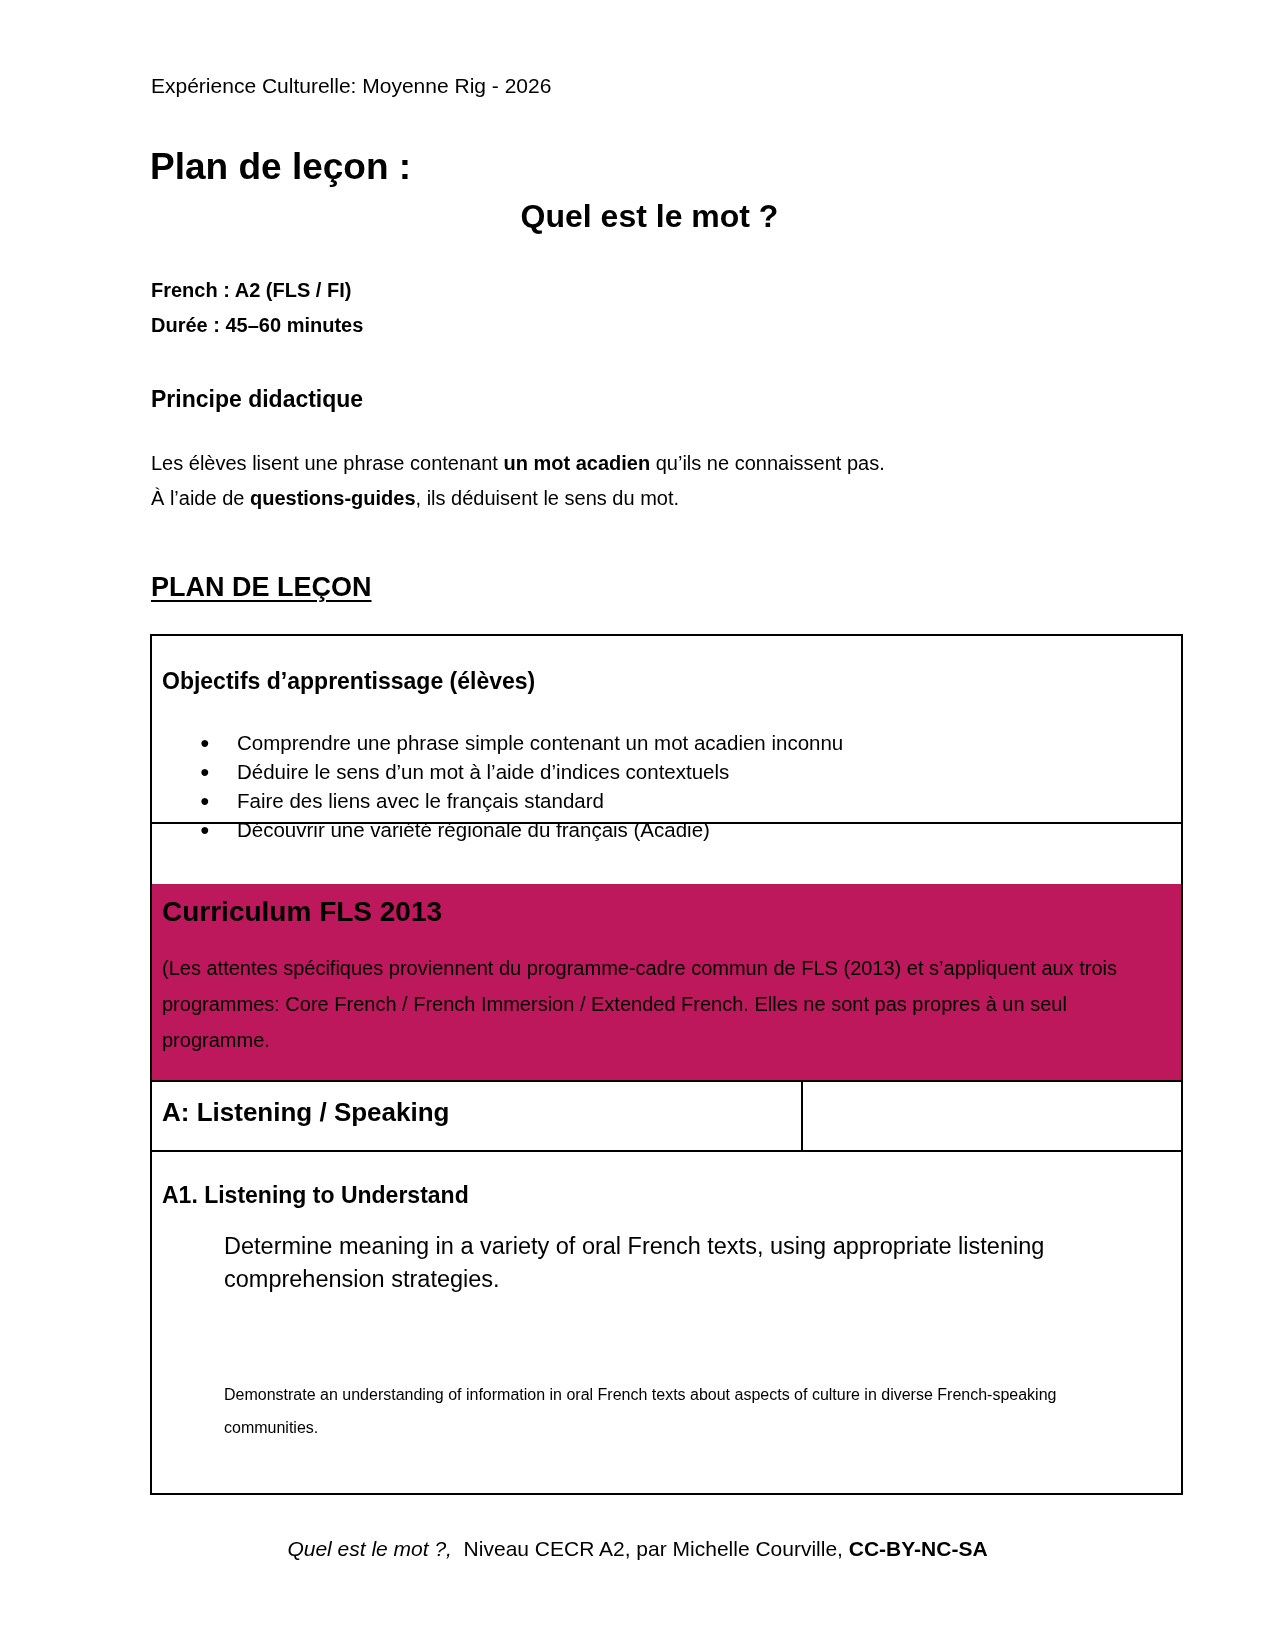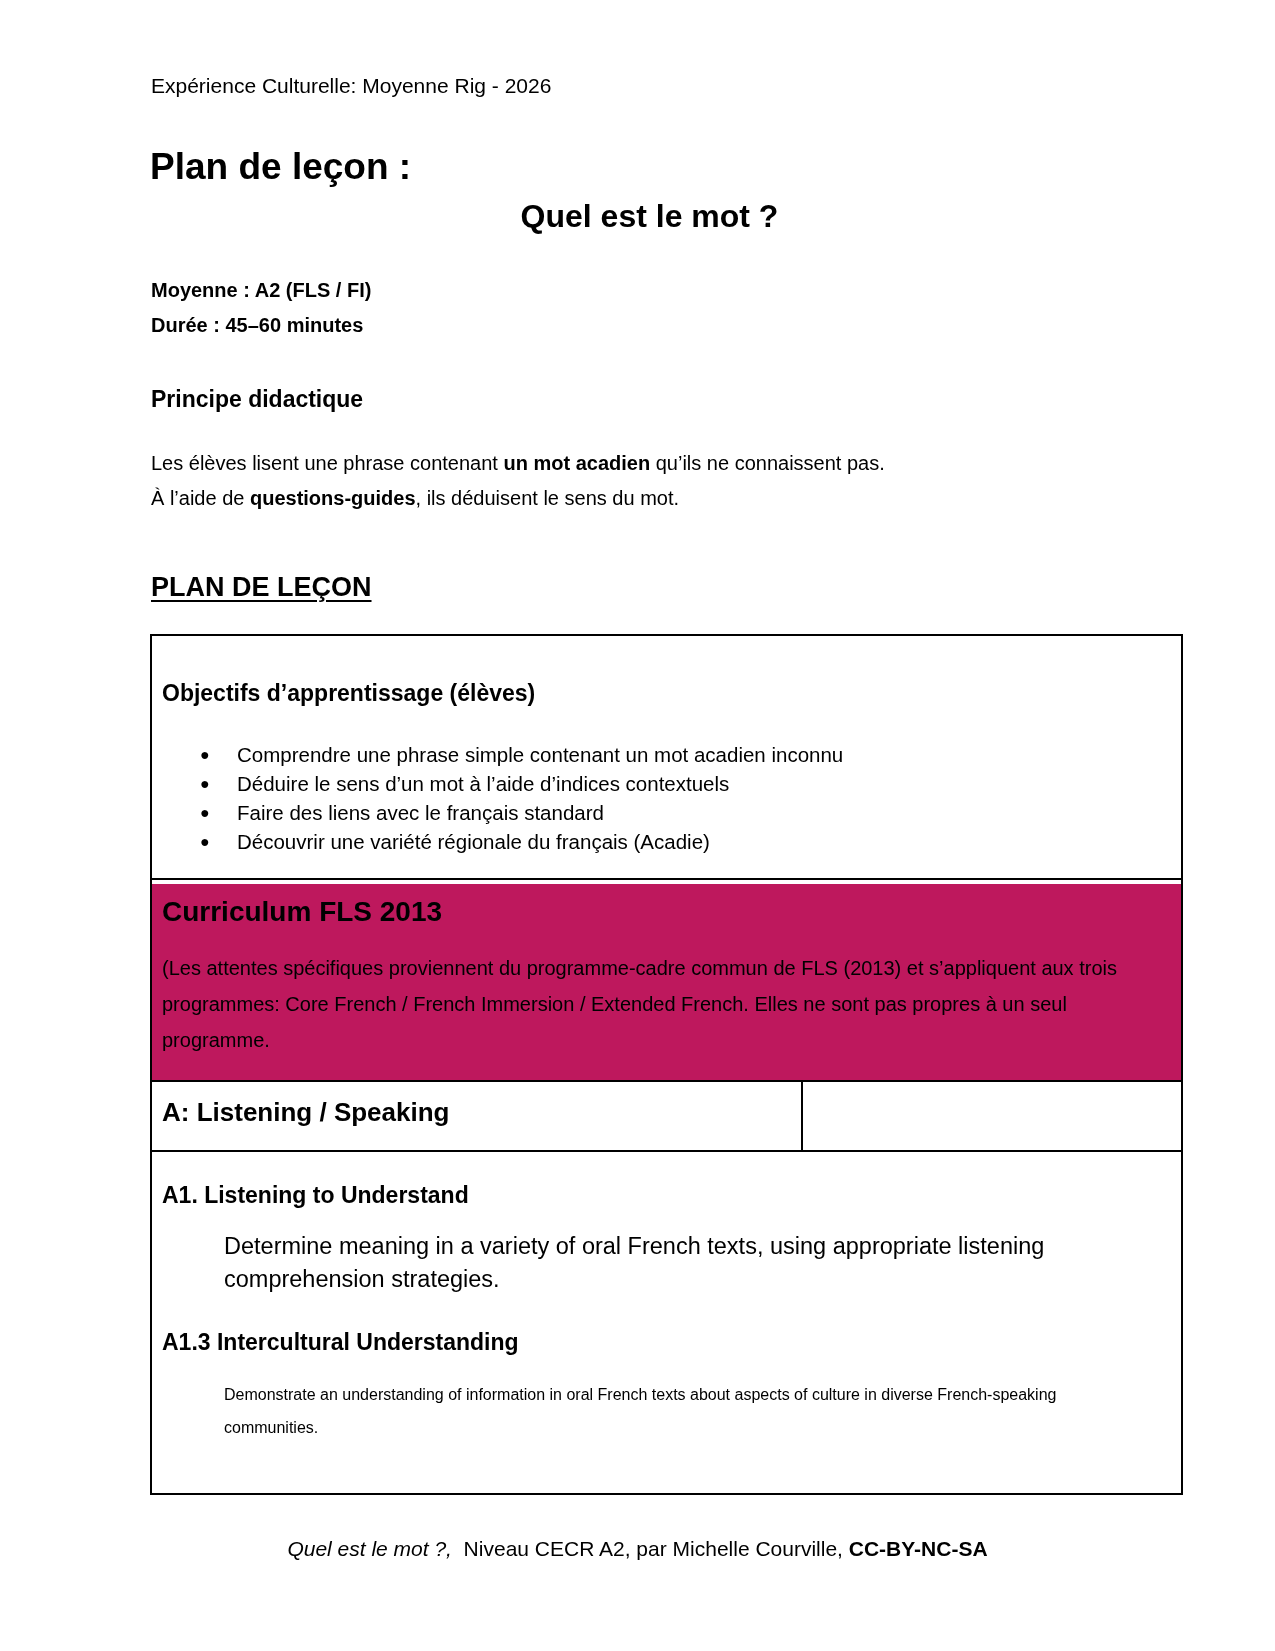--- a/index.html
+++ b/index.html
@@ -18,21 +18,21 @@
     .para { left: 151px; font-size: 20px; }
     .para.p1 { top: 452px; }
     .para.p2 { top: 487px; }
     .section-title { left: 151px; top: 572px; font-size: 27px; font-weight: bold; text-decoration: underline; text-underline-offset: 4px; text-decoration-thickness: 2px; }
 
     .lesson-table {
       position: absolute; left: 150px; top: 634px; width: 1033px; height: 861px;
       border: 2px solid #000; box-sizing: border-box;
     }
     .row { position: absolute; left: 0; right: 0; box-sizing: border-box; }
-    .row-objectives { top: 12px; height: 232px; border-bottom: 2px solid #000; }
+    .row-objectives { top: 0; height: 188px; border-bottom: 2px solid #000; }
     .row-curriculum { top: 248px; height: 198px; background: #d1e0e3; border-bottom: 2px solid #000; }
     .row-strand { top: 446px; height: 70px; border-bottom: 2px solid #000; }
     .row-expectations { top: 516px; bottom: 0; }
     .cell-divider { position: absolute; left: 649px; top: 0; bottom: 0; border-left: 2px solid #000; }
 
     .obj-heading { position: absolute; left: 10px; top: 32px; font-size: 23px; font-weight: bold; white-space: nowrap; }
     .obj-list { position: absolute; left: 0; top: 92px; margin: 0; padding: 0; list-style: none; }
     .obj-list li { position: relative; height: 29px; font-size: 20.5px; line-height: 29px; white-space: nowrap; }
     .obj-list .bullet { position: absolute; left: 48px; top: 0; font-size: 16px; }
     .obj-list .txt { position: absolute; left: 85px; top: 0; }
@@ -51,21 +51,21 @@
     .footer .it { font-style: italic; margin-top: 12px; }
     .footer .b { font-weight: bold; }
   </style>
 </head>
 <body>
 
 <div class="abs running-head">Expérience Culturelle: Moyenne Rig - 2026</div>
 <div class="abs title-main">Plan de leçon :</div>
 <div class="abs title-sub">Quel est le mot ?</div>
 
-<div class="abs meta level">Moyenne : A2 (FLS / FI)</div>
+<div class="abs meta level">French : A2 (FLS / FI)</div>
 <div class="abs meta duration">Durée : 45–60 minutes</div>
 
 <div class="abs h-principle">Principe didactique</div>
 <div class="abs para p1"><span>Les élèves lisent une phrase contenant </span><b>un mot acadien</b><span> qu’ils ne connaissent pas.</span></div>
 <div class="abs para p2"><span>À l’aide de </span><b>questions-guides</b><span>, ils déduisent le sens du mot.</span></div>
 
 <div class="abs section-title">PLAN DE LEÇON</div>
 
 <div class="lesson-table">
   <div class="row row-objectives">
@@ -97,18 +97,17 @@
 
   <div class="row row-strand">
     <div class="strand-heading">A: Listening / Speaking</div>
     <div class="cell-divider"></div>
     <div style="position:absolute;left:651px;right:0;top:0;bottom:0;"></div>
   </div>
 
   <div class="row row-expectations">
     <div class="exp-h1">A1. Listening to Understand</div>
     <div class="exp-p1">Determine meaning in a variety of oral French texts, using appropriate listening comprehension strategies.</div>
-    <div class="exp-h2">A1.3 Intercultural Understanding</div>
     <div class="exp-p2">Demonstrate an understanding of information in oral French texts about aspects of culture in diverse French-speaking communities.</div>
   </div>
 </div>
 
 <div class="abs footer"><span class="it">Quel est le mot ?,</span><span style="white-space:pre;">  Niveau CECR A2, par Michelle Courville, </span><span class="b">CC-BY-NC-SA</span></div>
 
 </body></html>

